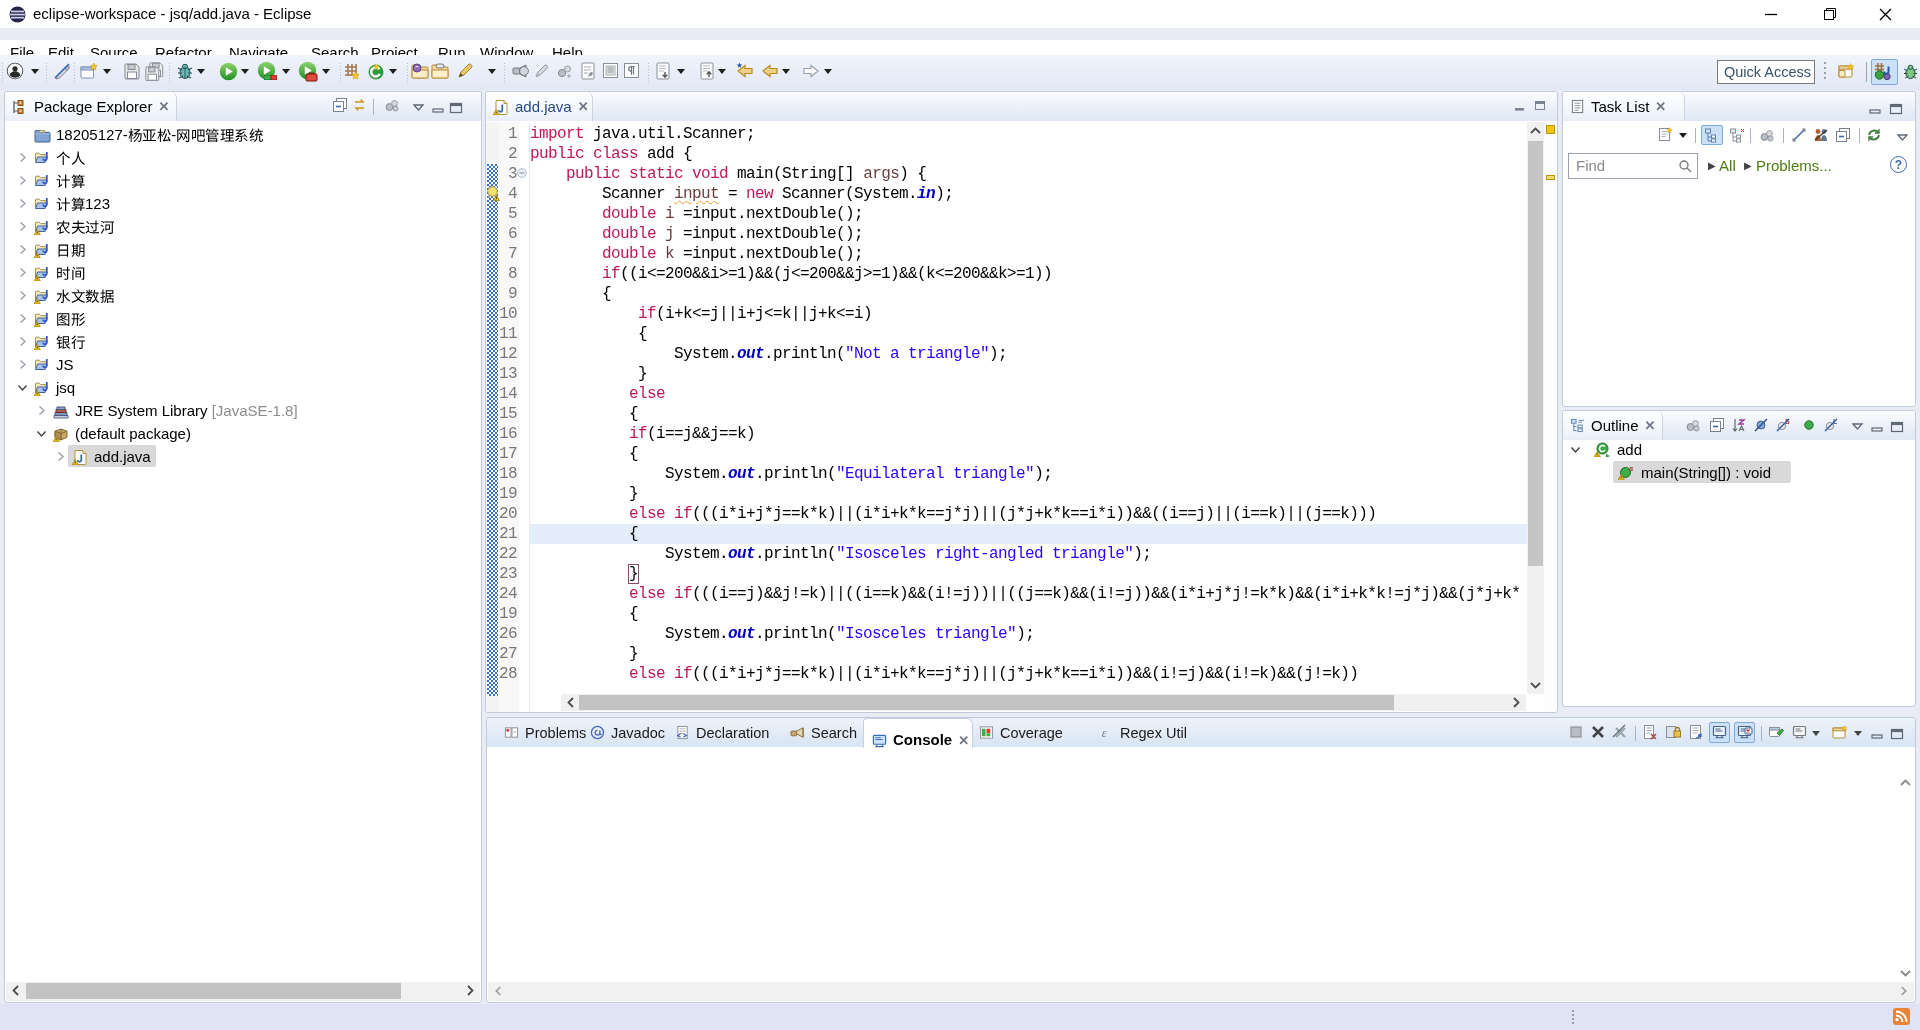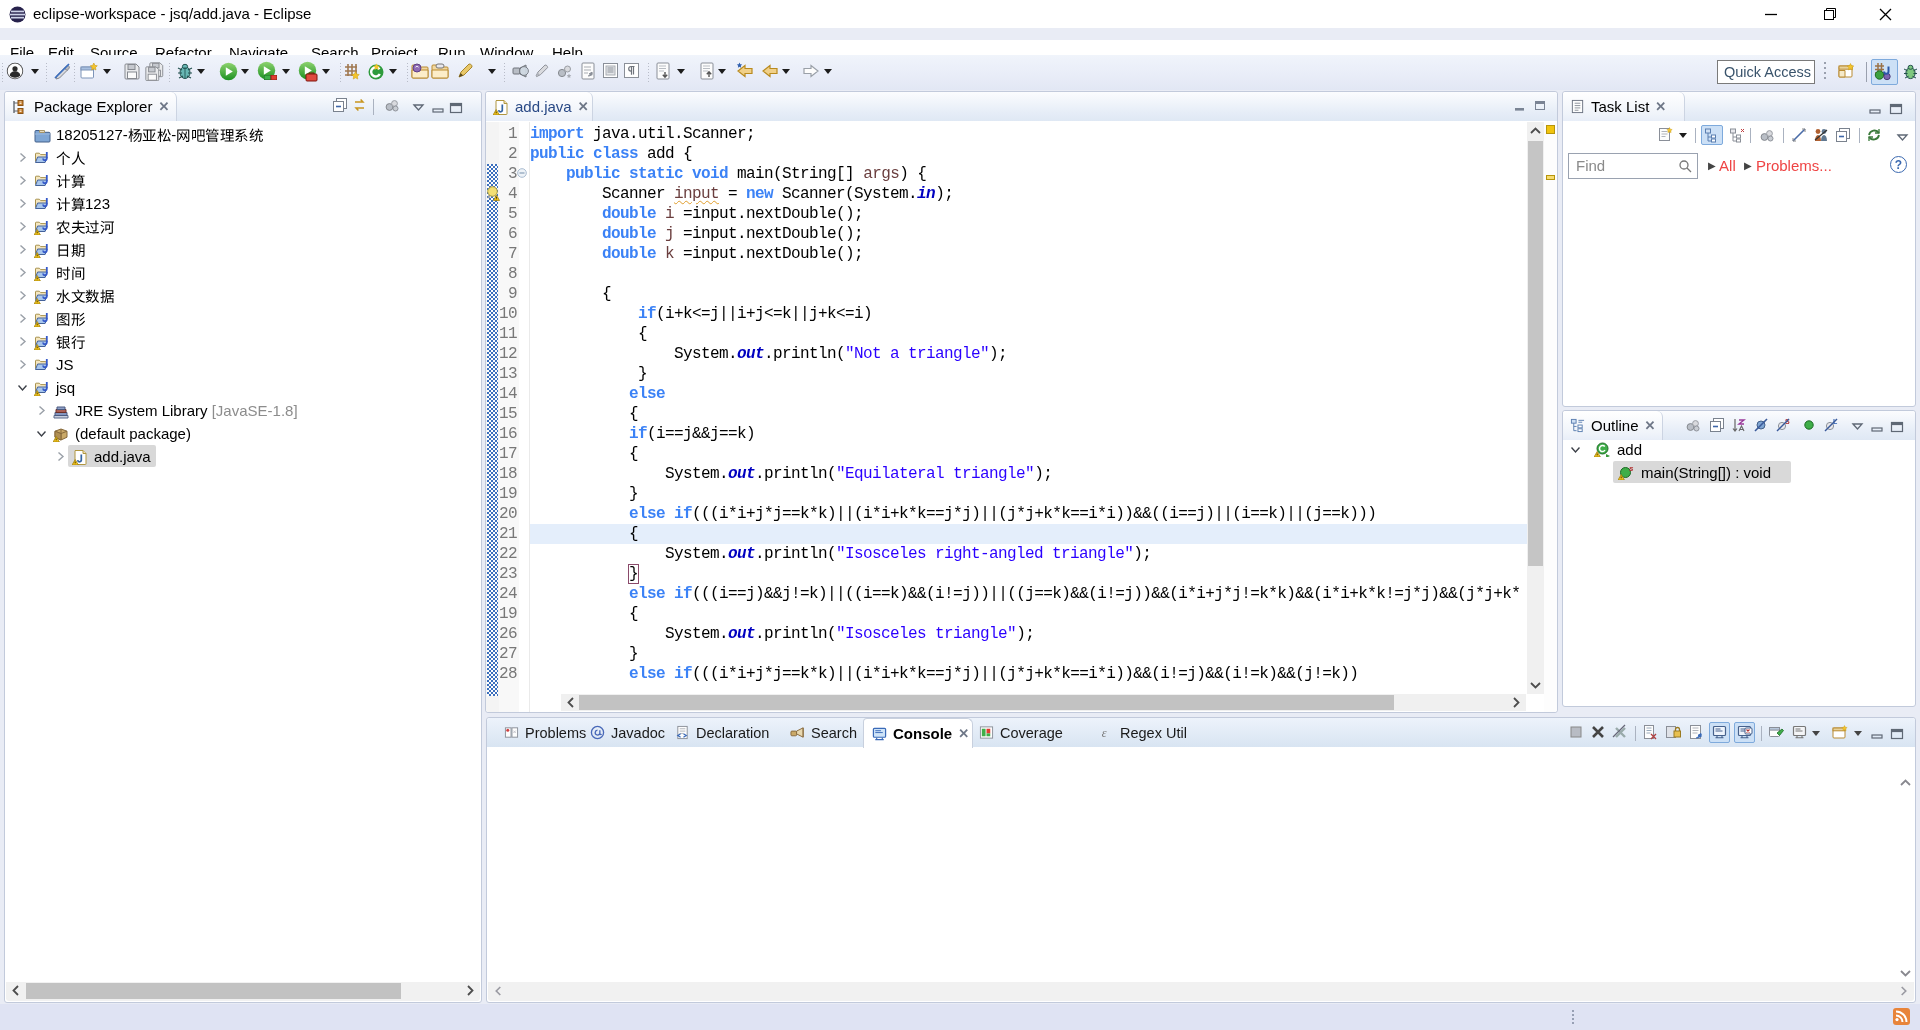--- a/index.html
+++ b/index.html
@@ -31,52 +31,52 @@
 #edpanel{left:485px;top:91px;width:1073px;height:622px}
 #edtab{width:107px}
 #edtext{position:absolute;left:0;top:30px;right:0;bottom:0;overflow:hidden;border-radius:0 0 3px 3px}
 #annocol{position:absolute;left:0;top:0;width:13px;bottom:0;background:#f4f4f4}
 
 #numcol{position:absolute;left:13px;top:0;width:20px;bottom:0;background:#f8f8f8;color:#787878}
 #foldcol{position:absolute;left:33px;top:0;width:11px;bottom:0;background:#fff;border-right:1px solid #eaeaea}
 .lnum{position:absolute;left:13px;width:18px;text-align:right;height:20px;line-height:20px;font-family:"Liberation Mono",monospace;font-size:16px;letter-spacing:-0.6px;color:#787878}
 #code{position:absolute;left:44px;top:0;right:35px;bottom:18px;overflow:hidden;font-family:"Liberation Mono",monospace;font-size:16px;letter-spacing:-0.6px}
 .cl{position:absolute;left:0;height:20px;line-height:20px;white-space:pre}
-.k{color:#3b82f6;font-weight:700}
+.k{color:#be185d;font-weight:400}
 .s{color:#2a00ff}
 .lv{color:#6a3e3e}
 .sf{color:#0000c0;font-weight:700;font-style:italic}
 #lhl{position:absolute;left:0;height:20px;right:0;background:#e4eefb}
 
 #edvsb{position:absolute;right:13px;top:0;width:17px;bottom:18px;background:#f0f0f0}
 #edvthumb{position:absolute;left:1px;width:15px;background:#c5c5c5}
 #edhsb{position:absolute;left:75px;right:31px;height:17px;bottom:1px;background:#f0f0f0}
 #edhthumb{position:absolute;top:1px;height:15px;background:#c2c2c2}
 #ovrule{position:absolute;right:0;top:0;width:13px;bottom:0;background:#fdfdfd}
 .sba{position:absolute}
 
 #conpanel{left:486px;top:717px;width:1430px;height:286px}
 .ctab{position:absolute;top:0;height:29px;display:flex;align-items:center;font-size:14.5px;gap:6px;color:#1a1a1a;white-space:nowrap}
 #contabbar{position:absolute;left:0;top:0;right:0;height:29px;background:linear-gradient(180deg,#edf3fb,#d8e4f2);border-radius:3px 3px 0 0}
-#conactive{position:absolute;top:0;height:30px;background:#fff;border:1px solid #c8d0de;border-bottom:none;border-radius:4px 6px 0 0;display:flex;align-items:center;gap:6px;padding:0 8px;font-size:15px}
+#conactive{position:absolute;top:0;height:30px;background:#fff;border:1px solid #c8d0de;border-bottom:none;border-radius:4px 6px 0 0;display:flex;align-items:flex-end;gap:6px;padding:0 8px;font-size:15px}
 #conhead{position:absolute;left:1px;top:30px;right:1px;height:25px;background:#fff;font-size:16px;border-bottom:1px solid #b9b9b9;padding-left:3px;white-space:nowrap;overflow:hidden}
 #conbody{position:absolute;left:1px;top:56px;right:1px;bottom:20px;background:#fff;font-family:"Liberation Mono",monospace;font-size:15px;line-height:20px;white-space:pre;padding-left:3px}
 #convsb{position:absolute;right:1px;top:56px;width:17px;bottom:20px;background:#fff}
 #conhsb{position:absolute;left:1px;right:1px;bottom:1px;height:19px;background:#f1f1f1;border-radius:0 0 3px 3px}
 
 #statusbar{position:absolute;left:0;top:1004px;width:1920px;height:26px;background:#dfe3f3}
 
 #pepanel{left:4px;top:91px;width:478px;height:912px}
 #pebody{position:absolute;left:1px;right:1px;top:30px;bottom:20px;overflow:hidden}
 #pehsb{position:absolute;left:1px;right:1px;bottom:1px;height:19px;background:#f1f1f1;border-radius:0 0 3px 3px}
 
 #tlpanel{left:1562px;top:91px;width:354px;height:316px}
 #olpanel{left:1562px;top:410px;width:354px;height:297px}
 #findbox{position:absolute;left:5px;top:61px;width:130px;height:26px;border:1px solid #9aa2b0;background:#fff;color:#8a8a8a;font-size:15px;line-height:24px;padding-left:7px}
-.bluelink{color:#ef4444}
+.bluelink{color:#4d7c0f}
 .olrow{position:absolute;display:flex;align-items:center;font-size:15px;gap:6px}
 </style></head><body>
 <div id="titlebar">
 <svg style="position:absolute;left:9px;top:6px" width="17" height="17" viewBox="0 0 17 17">
 <circle cx="8.5" cy="8.5" r="8" fill="#27224c"></circle>
 <rect x="2" y="4.6" width="13" height="1.7" fill="#cdd2e8"></rect>
 <rect x="1" y="7.7" width="15" height="1.7" fill="#cdd2e8"></rect>
 <rect x="2" y="10.8" width="13" height="1.7" fill="#cdd2e8"></rect>
 </svg>
 <div id="titletxt">eclipse-workspace - jsq/add.java - Eclipse</div>
@@ -658,20 +658,21 @@
 <div class="lnum" style="top:522px">27</div>
 <div class="lnum" style="top:542px">28</div>
 <div id="code">
         <div class="cl" style="top:2px"><span class="k">import</span> java.util.Scanner;</div>
 <div class="cl" style="top:22px"><span class="k">public</span> <span class="k">class</span> add {</div>
 <div class="cl" style="top:42px">    <span class="k">public</span> <span class="k">static</span> <span class="k">void</span> main(String[] <span class="lv">args</span>) {</div>
 <div class="cl" style="top:62px">        Scanner <span style="text-decoration:underline wavy 1px #e09d2b;text-underline-offset:2px"><span class="lv">input</span></span> = <span class="k">new</span> Scanner(System.<span class="sf">in</span>);</div>
 <div class="cl" style="top:82px">        <span class="k">double</span> <span class="lv">i</span> =input.nextDouble();</div>
 <div class="cl" style="top:102px">        <span class="k">double</span> <span class="lv">j</span> =input.nextDouble();</div>
 <div class="cl" style="top:122px">        <span class="k">double</span> <span class="lv">k</span> =input.nextDouble();</div>
+<div class="cl" style="top:142px">        <span class="k">if</span>((i&lt;=200&amp;&amp;i&gt;=1)&amp;&amp;(j&lt;=200&amp;&amp;j&gt;=1)&amp;&amp;(k&lt;=200&amp;&amp;k&gt;=1))</div>
 <div class="cl" style="top:162px">        {</div>
 <div class="cl" style="top:182px">            <span class="k">if</span>(i+k&lt;=j||i+j&lt;=k||j+k&lt;=i)</div>
 <div class="cl" style="top:202px">            {</div>
 <div class="cl" style="top:222px">                System.<span class="sf">out</span>.println(<span class="s">"Not a triangle"</span>);</div>
 <div class="cl" style="top:242px">            }</div>
 <div class="cl" style="top:262px">           <span class="k">else</span></div>
 <div class="cl" style="top:282px">           {</div>
 <div class="cl" style="top:302px">           <span class="k">if</span>(i==j&amp;&amp;j==k)</div>
 <div class="cl" style="top:322px">           {</div>
 <div class="cl" style="top:342px">               System.<span class="sf">out</span>.println(<span class="s">"Equilateral triangle"</span>);</div>

